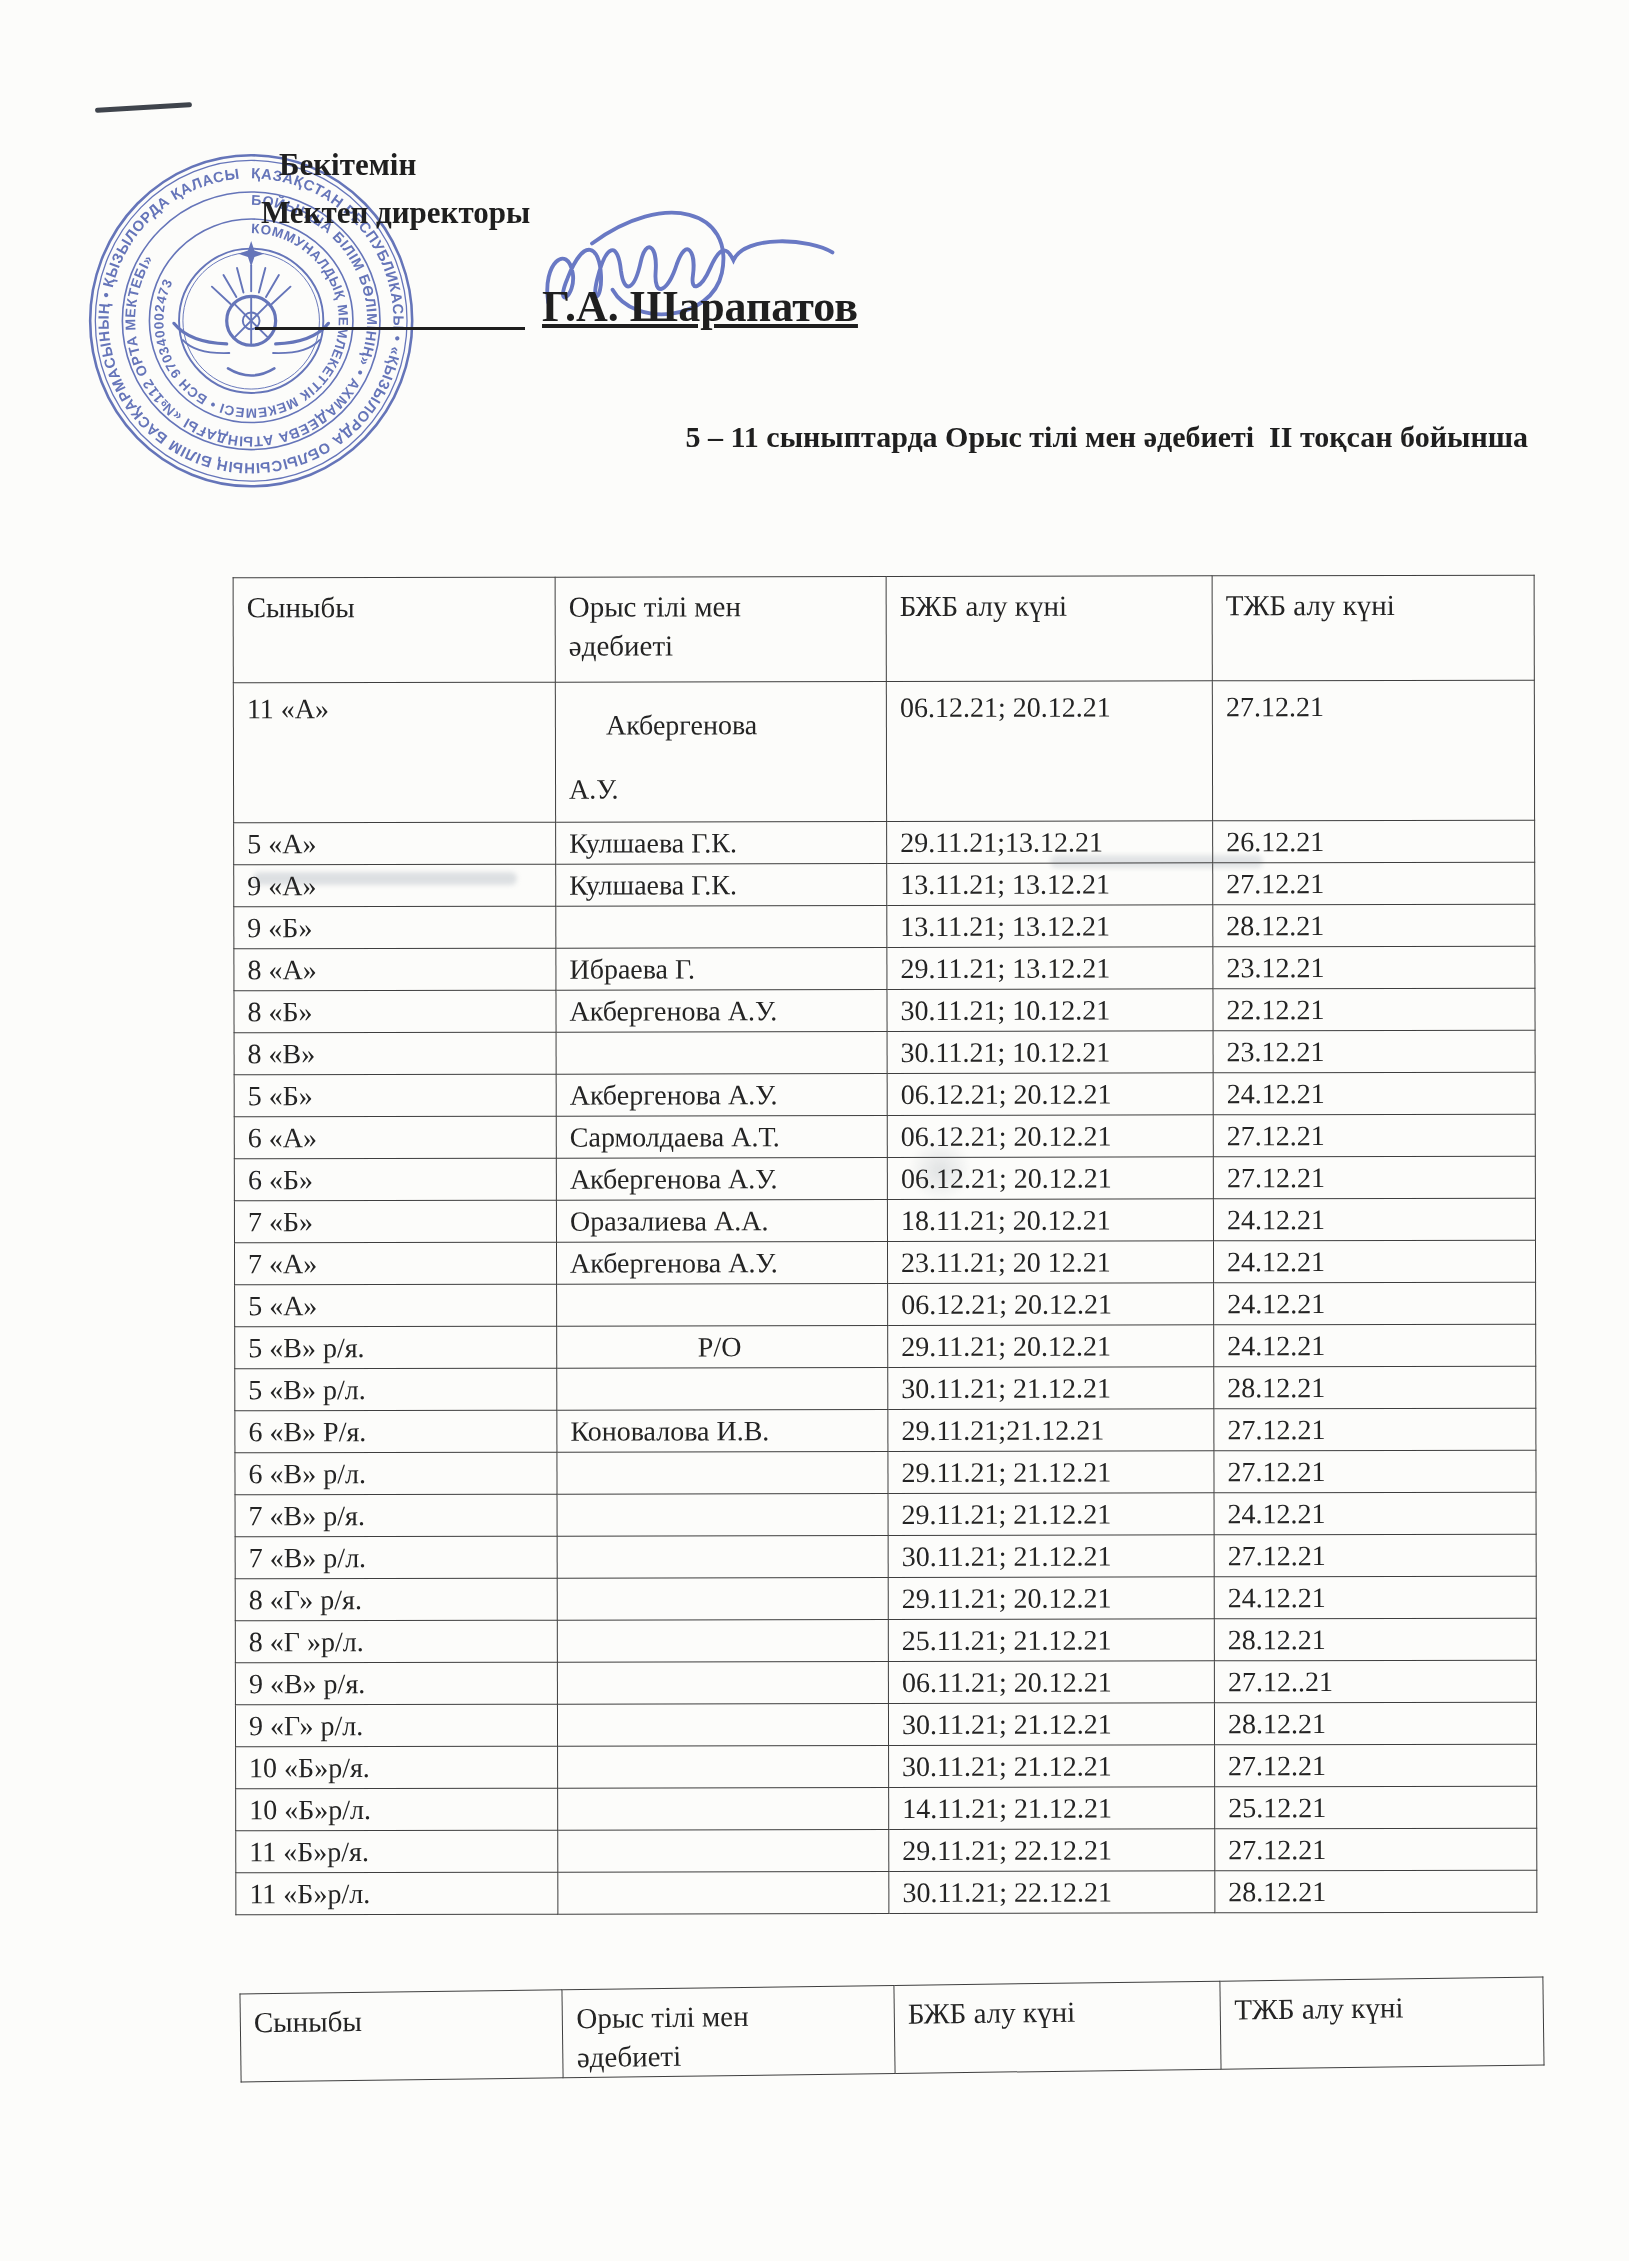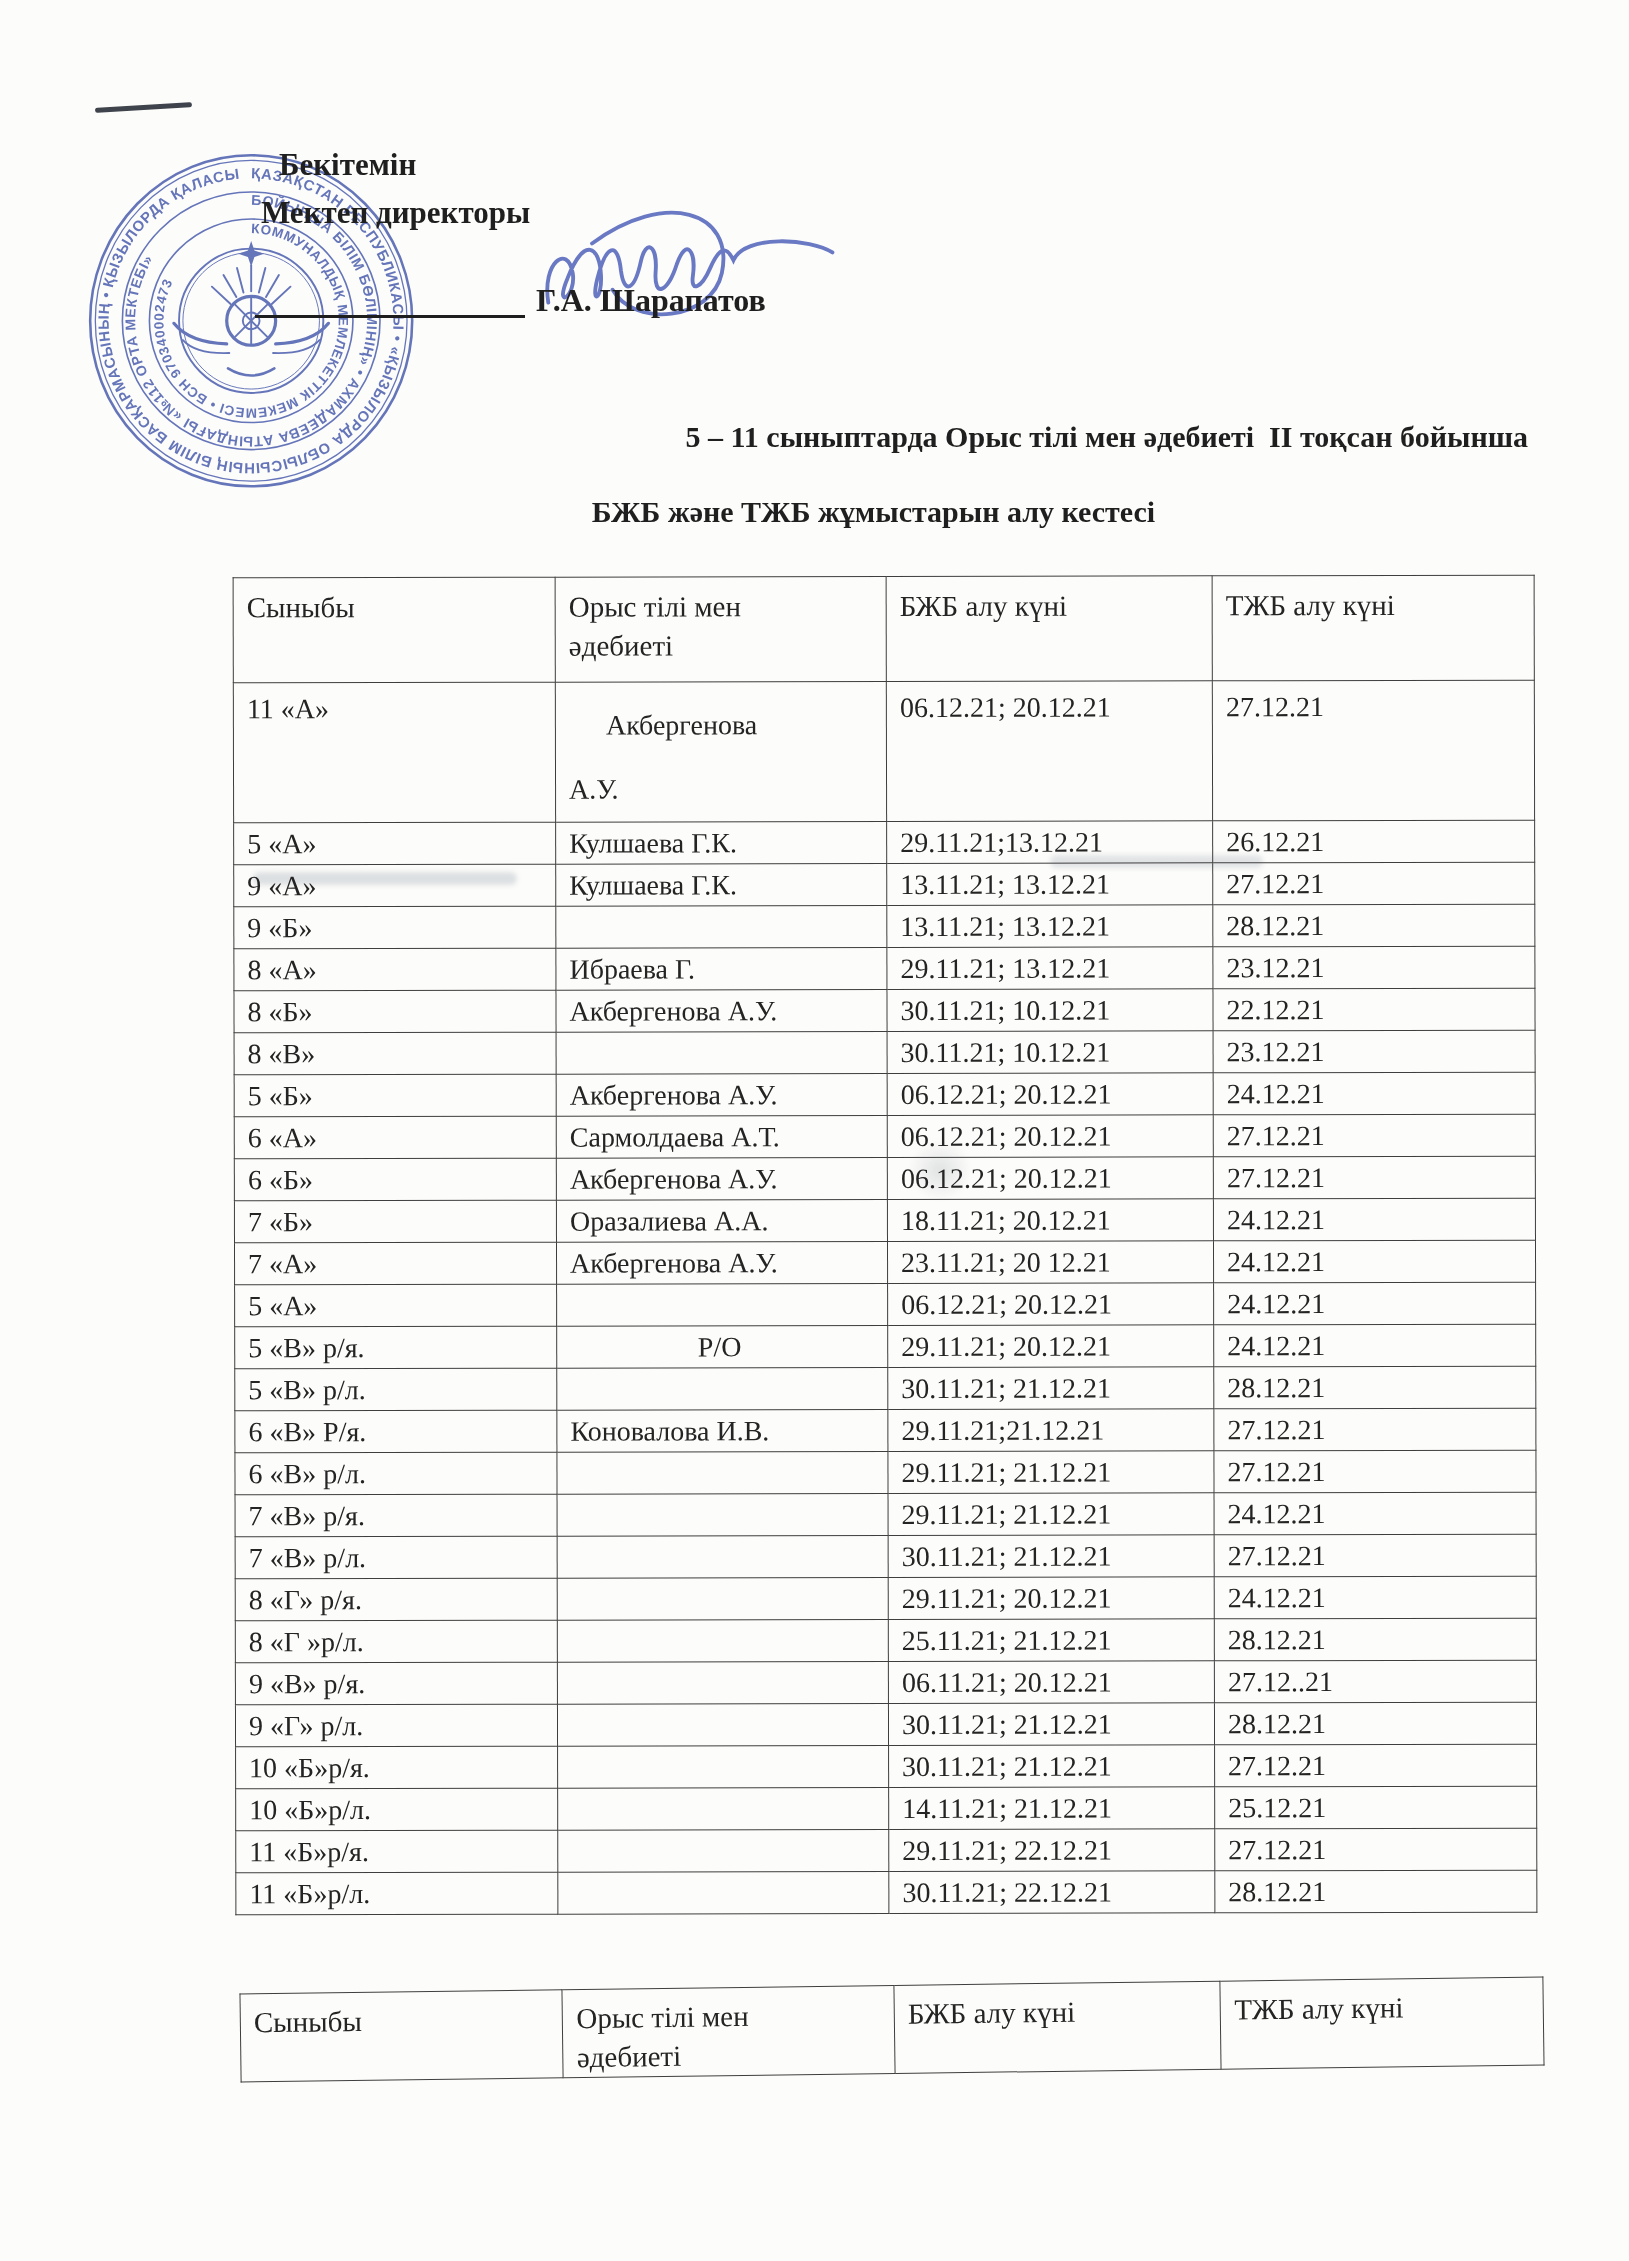--- a/index.html
+++ b/index.html
@@ -27,21 +27,21 @@
   .stamp text{
     font-family:"Liberation Sans","DejaVu Sans",sans-serif;
     font-weight:700;
   }
   .signature{position:absolute; left:530px; top:201px; mix-blend-mode:multiply; opacity:.9;}
   
   .approve-1{position:absolute; left:249px; top:147px; font-size:31px; font-weight:700;margin-left:30px;}
   .approve-2{position:absolute; left:261px; top:195px; font-size:31px; font-weight:700;}
   .sig-row{position:absolute; left:255px; top:284px; display:flex; align-items:flex-end;}
   .sig-line{display:inline-block; width:270px; height:31px; border-bottom:3.2px solid #1e1e1e;}
-  .sig-name{font-size:32px; font-weight:700; line-height:1.05; margin-left:11px; white-space:nowrap;}
+  .sig-name{font-size:44px; font-weight:700; line-height:1.05; margin-left:17px; white-space:nowrap;text-decoration:underline;}
   
   .title1,.title2{
     position:absolute; left:219px; width:1309px; text-align:center;
     font-size:30px; font-weight:700; white-space:pre;
   }
   .title1{top:420px;text-align:right;}
   .title2{top:495px;}
   
   table{border-collapse:collapse; table-layout:fixed;}
   .t1{position:absolute; left:234px; top:576px; width:1301px; transform:rotate(-0.12deg);}
@@ -126,21 +126,20 @@
   </svg>
 
   <div class="approve-1">Бекітемін</div>
   <div class="approve-2">Мектеп директоры</div>
   <div class="sig-row">
     <span class="sig-line"></span>
     <span class="sig-name">Г.А. Шарапатов</span>
   </div>
 
   <div class="title1">5 – 11 сыныптарда Орыс тілі мен әдебиеті  II тоқсан бойынша</div>
-  <div class="title2">БЖБ және ТЖБ жұмыстарын алу кестесі</div>
 
   <table class="t1">
     <colgroup>
       <col style="width:322px">
         <col style="width:331px">
         <col style="width:326px">
         <col style="width:322px">
     </colgroup>
     <thead>
       <tr>

